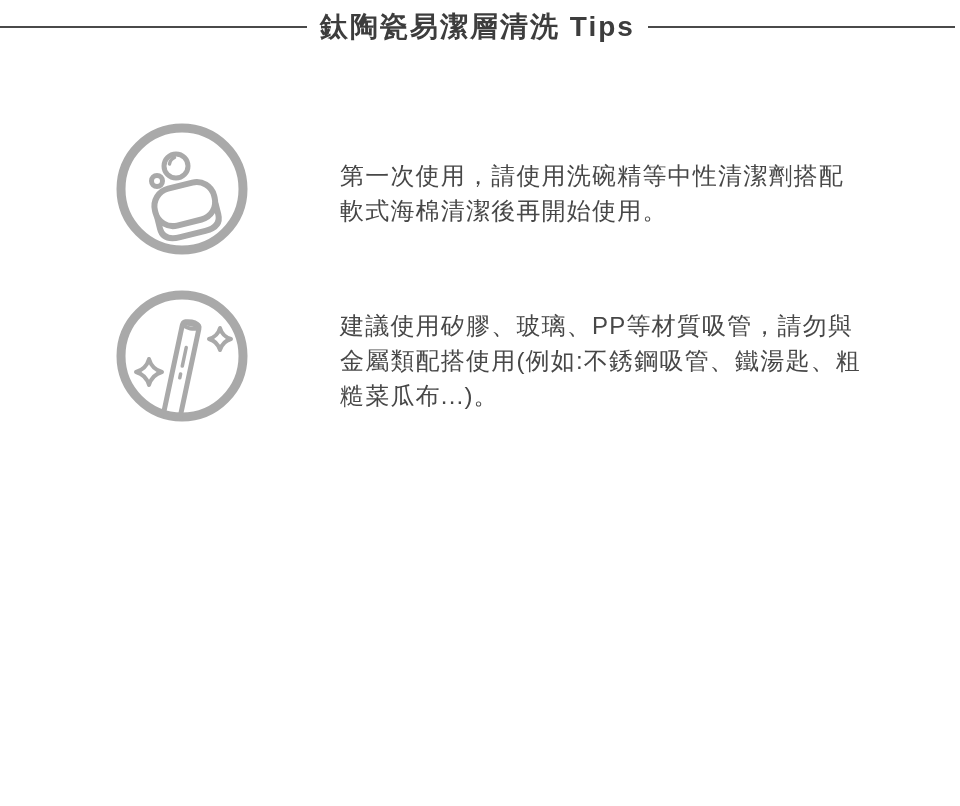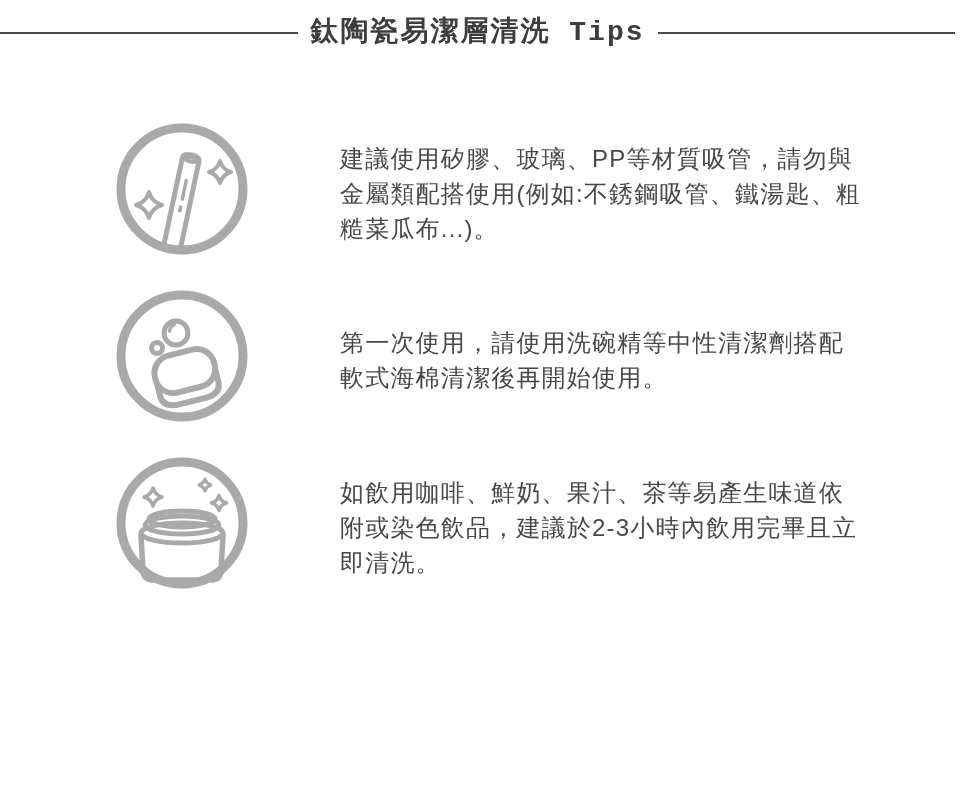--- a/index.html
+++ b/index.html
@@ -9,25 +9,24 @@
     font-family: "Liberation Sans", sans-serif;
   }
   .page {
     position: relative;
     width: 960px; height: 806px;
     background: #ffffff;
     overflow: hidden;
   }
   .header {
     position: absolute;
-    top: 16px; left: 0; right: 0;
+    top: 10px; left: 0; right: 0;
     display: flex;
     align-items: center;
     padding-right: 5px;
-    font-family: Liberation Mono, monospace;
   }
   .rule {
     flex: 1;
     height: 2px;
     background: #4a4a4a;
   }
   .rule-left  { margin-right: 13px; }
   .rule-right { margin-left: 13px; }
   .title {
     flex: none;
@@ -75,55 +74,42 @@
     <div class="rule rule-left"></div>
     <h1 class="title">鈦陶瓷易潔層清洗 Tips</h1>
     <div class="rule rule-right"></div>
   </div>
 
   <div class="tips">
 
     <div class="tip">
       <svg class="badge" viewBox="0 0 132 132">
         <circle cx="66" cy="66" r="61" stroke-width="9"></circle>
+        <circle cx="60" cy="43" r="12" stroke-width="5"></circle>
+        <path d="M53.5,41 A8.5,8.5 0 0 1 58.5,34.5" stroke-width="3.5"></path>
+        <circle cx="41" cy="58" r="5.5" stroke-width="5"></circle>
+        <g transform="rotate(-14 70 88)">
+          <rect x="40" y="62" width="61" height="38" rx="18" stroke-width="6"></rect>
+          <path d="M40.5,88 L40.5,99 Q40.5,112 58,112 L84,112 Q100.5,112 100.5,99 L100.5,88" stroke-width="6"></path>
+        </g>
+      </svg>
+      <div class="tip-text">第一次使用，請使用洗碗精等中性清潔劑搭配軟式海棉清潔後再開始使用。</div>
+    </div>
+
+    <div class="tip">
+      <svg class="badge" viewBox="0 0 132 132">
+        <circle cx="66" cy="66" r="61" stroke-width="9"></circle>
         <g transform="rotate(12 66 75)">
           <rect x="58" y="33" width="17" height="95" rx="3" stroke-width="5"></rect>
           <ellipse cx="66.5" cy="34" rx="8.5" ry="3.5" stroke-width="4"></ellipse>
           <line x1="66.5" y1="57" x2="66.5" y2="76" stroke-width="3.5"></line>
           <line x1="66.5" y1="84" x2="66.5" y2="88" stroke-width="3.5"></line>
         </g>
         <path d="M33,69 C35,76 39,80 46,82 C39,84 35,88 33,95 C31,88 27,84 20,82 C27,80 31,76 33,69 Z" stroke-width="4"></path>
         <path d="M104,38 C105.7,44 109,47.3 115,49 C109,50.7 105.7,54 104,60 C102.3,54 99,50.7 93,49 C99,47.3 102.3,44 104,38 Z" stroke-width="4"></path>
       </svg>
       <div class="tip-text">建議使用矽膠、玻璃、PP等材質吸管，請勿與金屬類配搭使用(例如:不銹鋼吸管、鐵湯匙、粗糙菜瓜布...)。</div>
     </div>
 
-    <div class="tip">
-      <svg class="badge" viewBox="0 0 132 132">
-        <circle cx="66" cy="66" r="61" stroke-width="9"></circle>
-        <circle cx="60" cy="43" r="12" stroke-width="5"></circle>
-        <path d="M53.5,41 A8.5,8.5 0 0 1 58.5,34.5" stroke-width="3.5"></path>
-        <circle cx="41" cy="58" r="5.5" stroke-width="5"></circle>
-        <g transform="rotate(-14 70 88)">
-          <rect x="40" y="62" width="61" height="38" rx="18" stroke-width="6"></rect>
-          <path d="M40.5,88 L40.5,99 Q40.5,112 58,112 L84,112 Q100.5,112 100.5,99 L100.5,88" stroke-width="6"></path>
-        </g>
-      </svg>
-      <div class="tip-text">第一次使用，請使用洗碗精等中性清潔劑搭配軟式海棉清潔後再開始使用。</div>
-    </div>
 
-
-    <div class="tip">
-      <svg class="badge" viewBox="0 0 132 132">
-        <circle cx="66" cy="66" r="61" stroke-width="9"></circle>
-        <path d="M37,31 C38.4,36 41,38.6 46,40 C41,41.4 38.4,44 37,49 C35.6,44 33,41.4 28,40 C33,38.6 35.6,36 37,31 Z" stroke-width="3.5"></path>
-        <path d="M89,22 C90,25.5 92.5,27 95,28 C92.5,29 90,30.5 89,34 C88,30.5 85.5,29 83,28 C85.5,27 88,25.5 89,22 Z" stroke-width="3"></path>
-        <path d="M103,38.5 C104,42.5 106.5,45 110.5,46 C106.5,47 104,49.5 103,53.5 C102,49.5 99.5,47 95.5,46 C99.5,45 102,42.5 103,38.5 Z" stroke-width="3.5"></path>
-        <ellipse cx="66" cy="62" rx="33" ry="8" stroke-width="5"></ellipse>
-        <ellipse cx="66" cy="68" rx="37" ry="9" stroke-width="5"></ellipse>
-        <ellipse cx="66" cy="76" rx="41" ry="10" stroke-width="5"></ellipse>
-        <path d="M25,78 L27,114 Q27.5,123 38,123 L94,123 Q104.5,123 105,114 L107,78" stroke-width="5.5"></path>
-      </svg>
-      <div class="tip-text">如飲用咖啡、鮮奶、果汁、茶等易產生味道依附或染色飲品，建議於2-3小時內飲用完畢且立即清洗。</div>
-    </div>
 
   </div>
 </div>
 
 </body></html>

